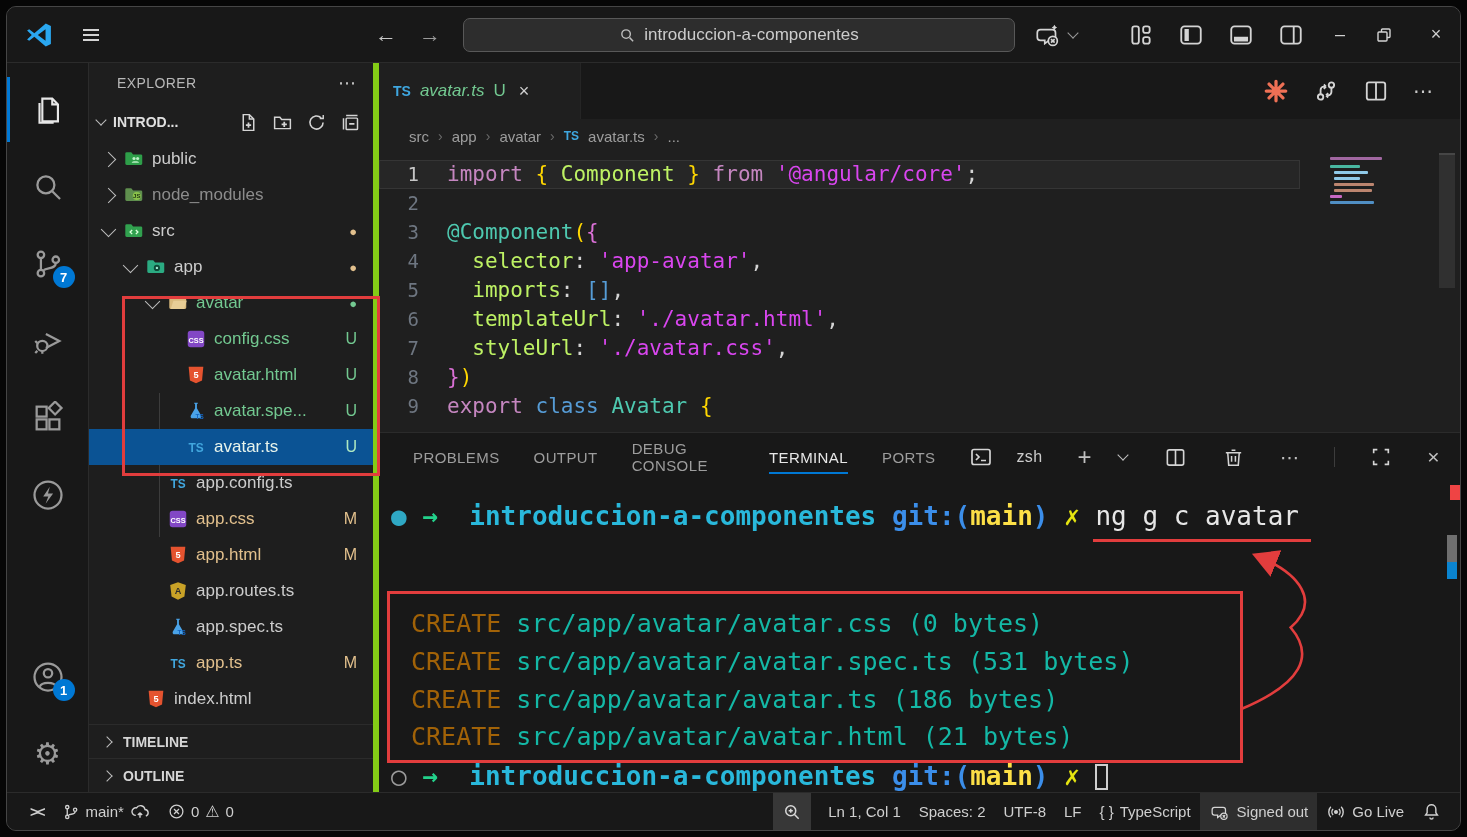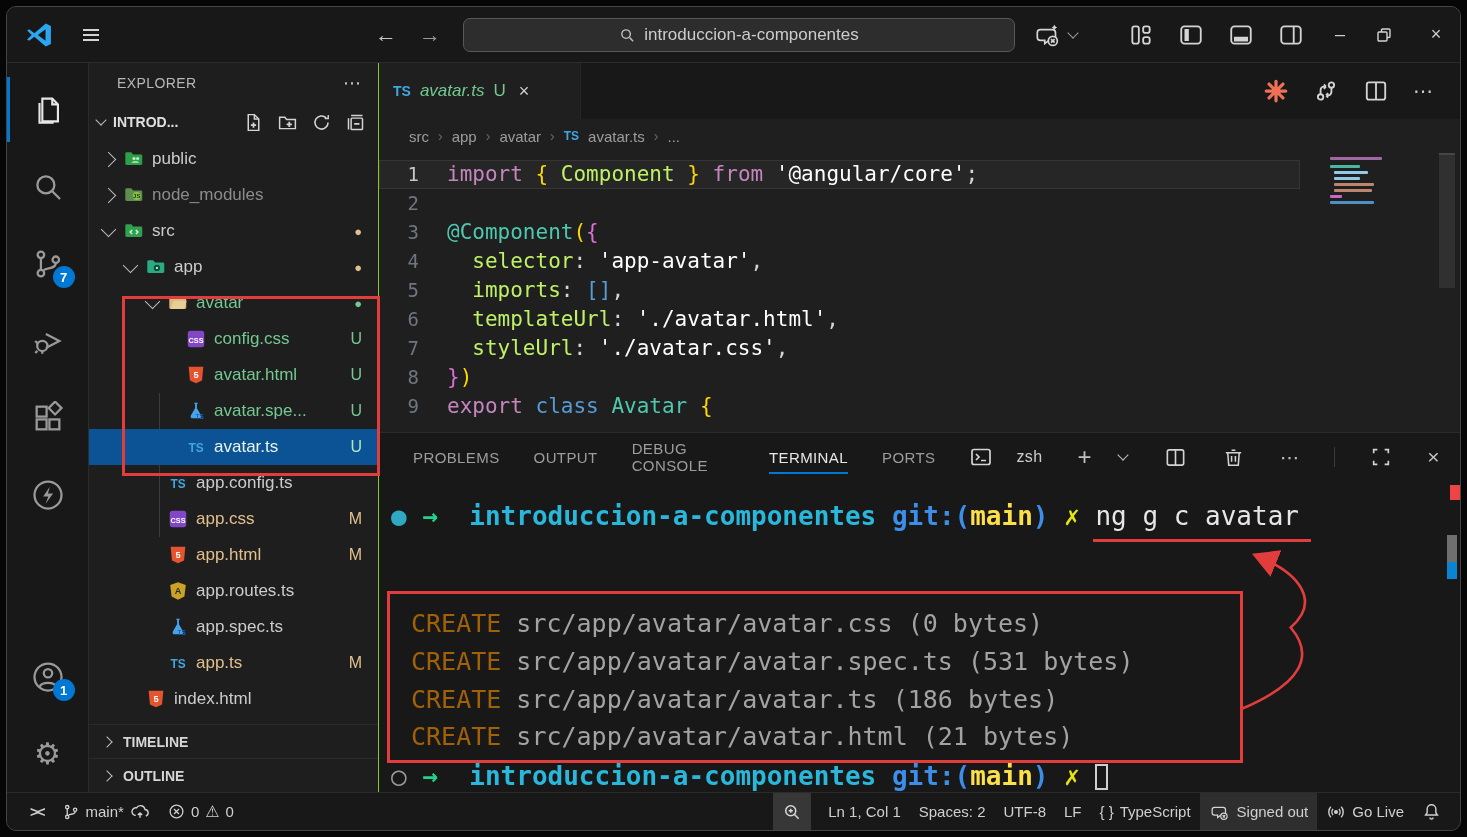--- a/index.html
+++ b/index.html
@@ -32,21 +32,21 @@
   .ab-item { width:82px; height:77px; display:flex; align-items:center; justify-content:center; position:relative; color:#9a9a9a; }
   .ab-item.active { color:#e7e7e7; }
   .ab-item.active::before { content:""; position:absolute; left:0; top:6px; bottom:6px; width:3px; background:#0078d4; }
   .ab-badge { position:absolute; right:14px; bottom:14px; min-width:22px; height:22px; border-radius:11px;
     background:#0078d4; color:#fff; font-size:13px; font-weight:700; display:flex; align-items:center; justify-content:center; }
   .ab-spacer { flex:1; }
   .gear-glyph { font-size:30px; color:#9a9a9a; }
 
   
   .sidebar { width:290px; background:#1e1e1e; flex:0 0 auto; display:flex; flex-direction:column;
-    border-right:1px solid #84cc16; position:relative; color:#cccccc; }
+    border-right:6px solid #84cc16; position:relative; color:#cccccc; }
   .sb-title { height:40px; display:flex; align-items:center; padding:0 16px 0 28px; font-size:14px;
     color:#b8b8b8; letter-spacing:.4px; }
   .sb-title .more { margin-left:auto; font-size:18px; color:#c8c8c8; letter-spacing:1px; }
   .sb-section { height:38px; display:flex; align-items:center; gap:6px; padding:0 12px 0 8px;
     font-weight:700; font-size:14px; color:#e0e0e0; }
   .sb-actions { margin-left:auto; display:flex; gap:13px; align-items:center; }
   .tree { position:relative; }
   .trow { height:36px; display:flex; align-items:center; gap:7px; font-size:17px; position:relative; }
   .trow.selected { background:#0b5394; }
   .chev { width:11px; height:11px; border-right:1.8px solid #bdbdbd; border-bottom:1.8px solid #bdbdbd; flex:0 0 auto; }
@@ -81,21 +81,21 @@
 
   .code { flex:1 1 auto; position:relative; overflow:hidden;
     font-family:"DejaVu Sans Mono", monospace; font-size:21px; }
   .cl { display:flex; height:29px; line-height:29px; white-space:pre; }
   .ln { width:68px; text-align:right; padding-right:28px; color:#6e7681; flex:0 0 auto; font-size:19px; }
   .cl.cur .ln { color:#c6c6c6; }
   .curline { position:absolute; left:0; right:160px; top:7px; height:29px;
     background:rgba(255,255,255,.03); border:1px solid rgba(255,255,255,.07); }
   .codelines { position:absolute; inset:7px 0 0 0; }
   .tk-k{color:#c586c0} .tk-n{color:#bef264} .tk-y{color:#ffd700} .tk-m{color:#da70d6}
-  .tk-s{color:#ffffff} .tk-d{color:#4ec9b0} .tk-b{color:#569cd6} .tk-p{color:#d4d4d4}
+  .tk-s{color:#d946ef} .tk-d{color:#4ec9b0} .tk-b{color:#569cd6} .tk-p{color:#d4d4d4}
   .minimap { position:absolute; right:62px; top:2px; width:70px; height:52px; opacity:.9; }
   .minimap div { position:absolute; height:3px; border-radius:1px; }
   .vscroll { position:absolute; right:5px; top:0; width:16px; height:135px; background:#4a4a4a66; border-top:2px solid #6a6a6a66; }
 
   
   .panel { height:360px; flex:0 0 auto; border-top:1px solid #2b2b2b; background:#181818;
     display:flex; flex-direction:column; }
   .panel-tabs { height:48px; display:flex; align-items:center; gap:34px; padding-left:34px;
     font-size:15px; color:#9d9d9d; letter-spacing:.4px; flex:0 0 auto; }
   .ptab { height:100%; display:flex; align-items:center; position:relative; }
@@ -105,21 +105,21 @@
   .pa-sep { width:1px; height:20px; background:#3c3c3c; }
   .shell-label { font-size:16px; color:#cccccc; margin-left:4px; }
   .plus { font-size:24px; font-weight:400; }
   .terminal { flex:1 1 auto; position:relative; font-family:"DejaVu Sans Mono", monospace;
     font-size:26px; color:#d8d8d8; }
   .tline { position:absolute; left:12px; white-space:pre; }
   .tline.out { left:32px; font-size:25px; }
   .tk-dot{color:#2fa8c4} .tk-odot{color:#9a9a9a} .tk-arrow{color:#23d18b;font-weight:700}
   .tk-cyanb{color:#29b8db;font-weight:700} .tk-blueb{color:#3b8eea;font-weight:700}
   .tk-redb{color:#fde047;font-weight:700} .tk-yellow{color:#e5e510}
-  .tk-cmd{color:#e6e6e6} .tk-green{color:#a16207} .tk-out{color:#a3a3a3} .tk-plain{color:#d8d8d8}
+  .tk-cmd{color:#e6e6e6} .tk-green{color:#a16207} .tk-out{color:#14b8a6} .tk-plain{color:#d8d8d8}
   .tk-cursor{display:inline-block; width:13px; height:26px; border:2px solid #cfcfcf; vertical-align:-5px;}
 
   
   .statusbar { height:38px; background:#181818; border-top:1px solid #2b2b2b; flex:0 0 auto;
     display:flex; align-items:center; color:#cfcfcf; font-size:15px; padding:0 10px 0 14px; }
   .sb-item { display:flex; align-items:center; gap:6px; padding:0 9px; height:100%; }
   .sb-right { margin-left:auto; display:flex; align-items:center; height:100%; }
   .sb-box { background:#373737; }
   .sb-box2 { background:#2e2e2e; }
   .remote { font-weight:700; letter-spacing:-2px; font-size:15px; }

